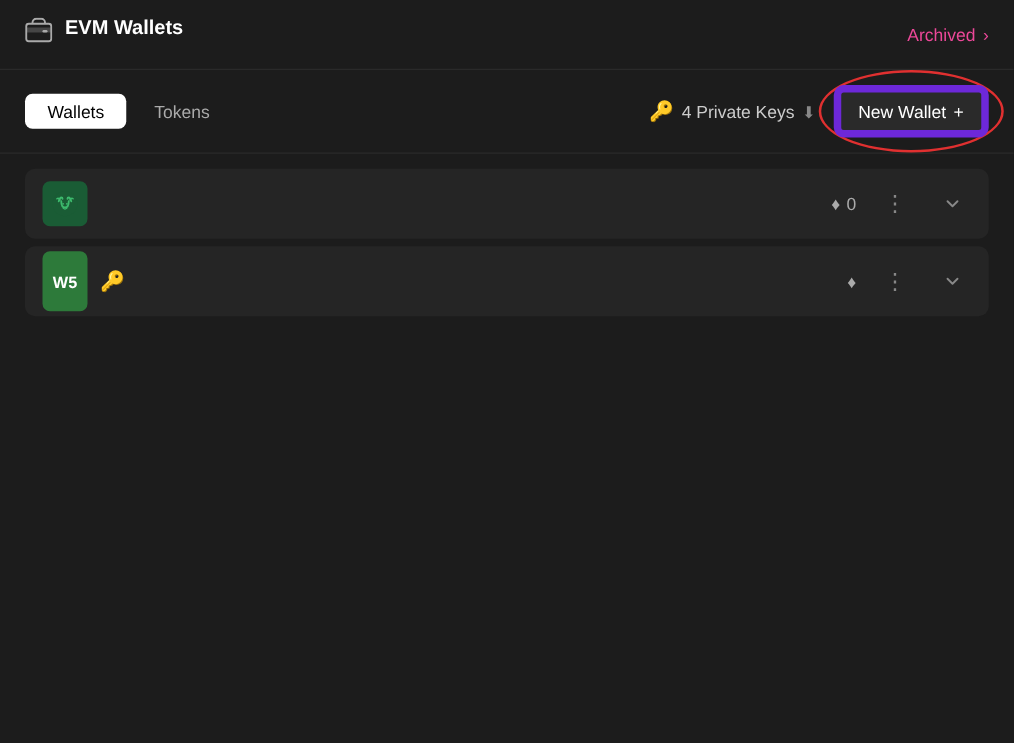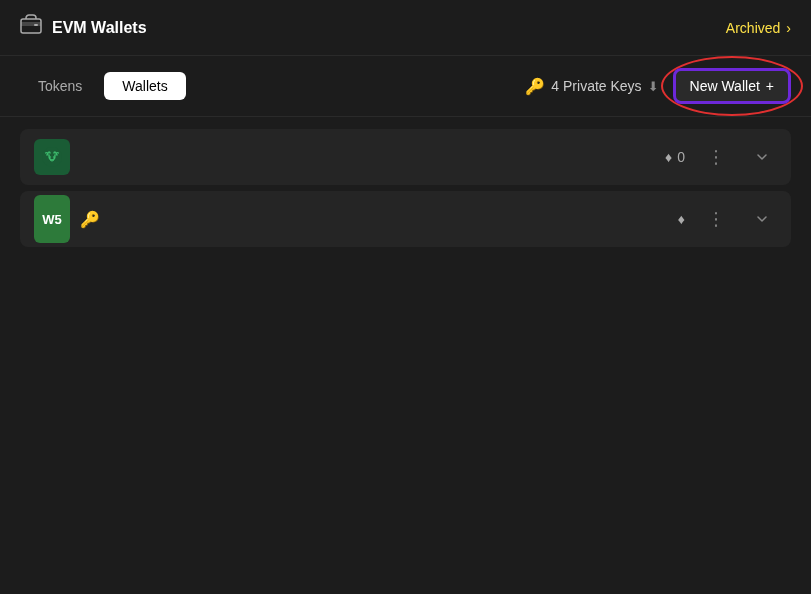--- a/index.html
+++ b/index.html
@@ -27,40 +27,40 @@
       align-items: center;
       justify-content: space-between;
       padding: 0 20px;
       height: 56px;
       border-bottom: 1px solid #2a2a2a;
       background: #1c1c1c;
     }
 
     .header-left {
       display: flex;
-      align-items: center;
+      align-items: flex-start;
       gap: 10px;
     }
 
     .header-icon {
       color: #aaa;
       font-size: 18px;
     }
 
     .header-title {
       font-size: 16px;
       font-weight: 600;
       color: #ffffff;
     }
 
     .header-right {
       display: flex;
       align-items: center;
       gap: 6px;
-      color: #fde047;
+      color: #ec4899;
       font-size: 14px;
       cursor: pointer;
     }
 
     
     .toolbar {
       display: flex;
       align-items: center;
       justify-content: space-between;
       padding: 12px 20px;
@@ -109,21 +109,21 @@
       border: none;
       outline: none;
     }
 
     .new-wallet-btn {
       display: flex;
       align-items: center;
       gap: 6px;
       background: #2a2a2a;
       color: #ffffff;
-      border: 3px solid #6d28d9;
+      border: 6px solid #6d28d9;
       border-radius: 8px;
       padding: 7px 14px;
       font-size: 14px;
       font-weight: 500;
       cursor: pointer;
       outline: none;
       
       position: relative;
     }
 
@@ -253,22 +253,22 @@
       <span class="header-title">EVM Wallets</span>
     </div>
     <div class="header-right">
       <span>Archived</span>
       <span>›</span>
     </div>
   </div>
 
   <div class="toolbar">
     <div class="tabs">
+      <button class="tab tab-active">Wallets</button>
       <button class="tab tab-inactive">Tokens</button>
-      <button class="tab tab-active">Wallets</button>
     </div>
     <div class="toolbar-right">
       <button class="private-keys-btn">
         <span style="font-size:16px;">🔑</span>
         <span>4 Private Keys</span>
         <span style="font-size:13px; color:#888;">⬇</span>
       </button>
       <div class="new-wallet-wrapper">
         <div class="red-circle"></div>
         <button class="new-wallet-btn">

